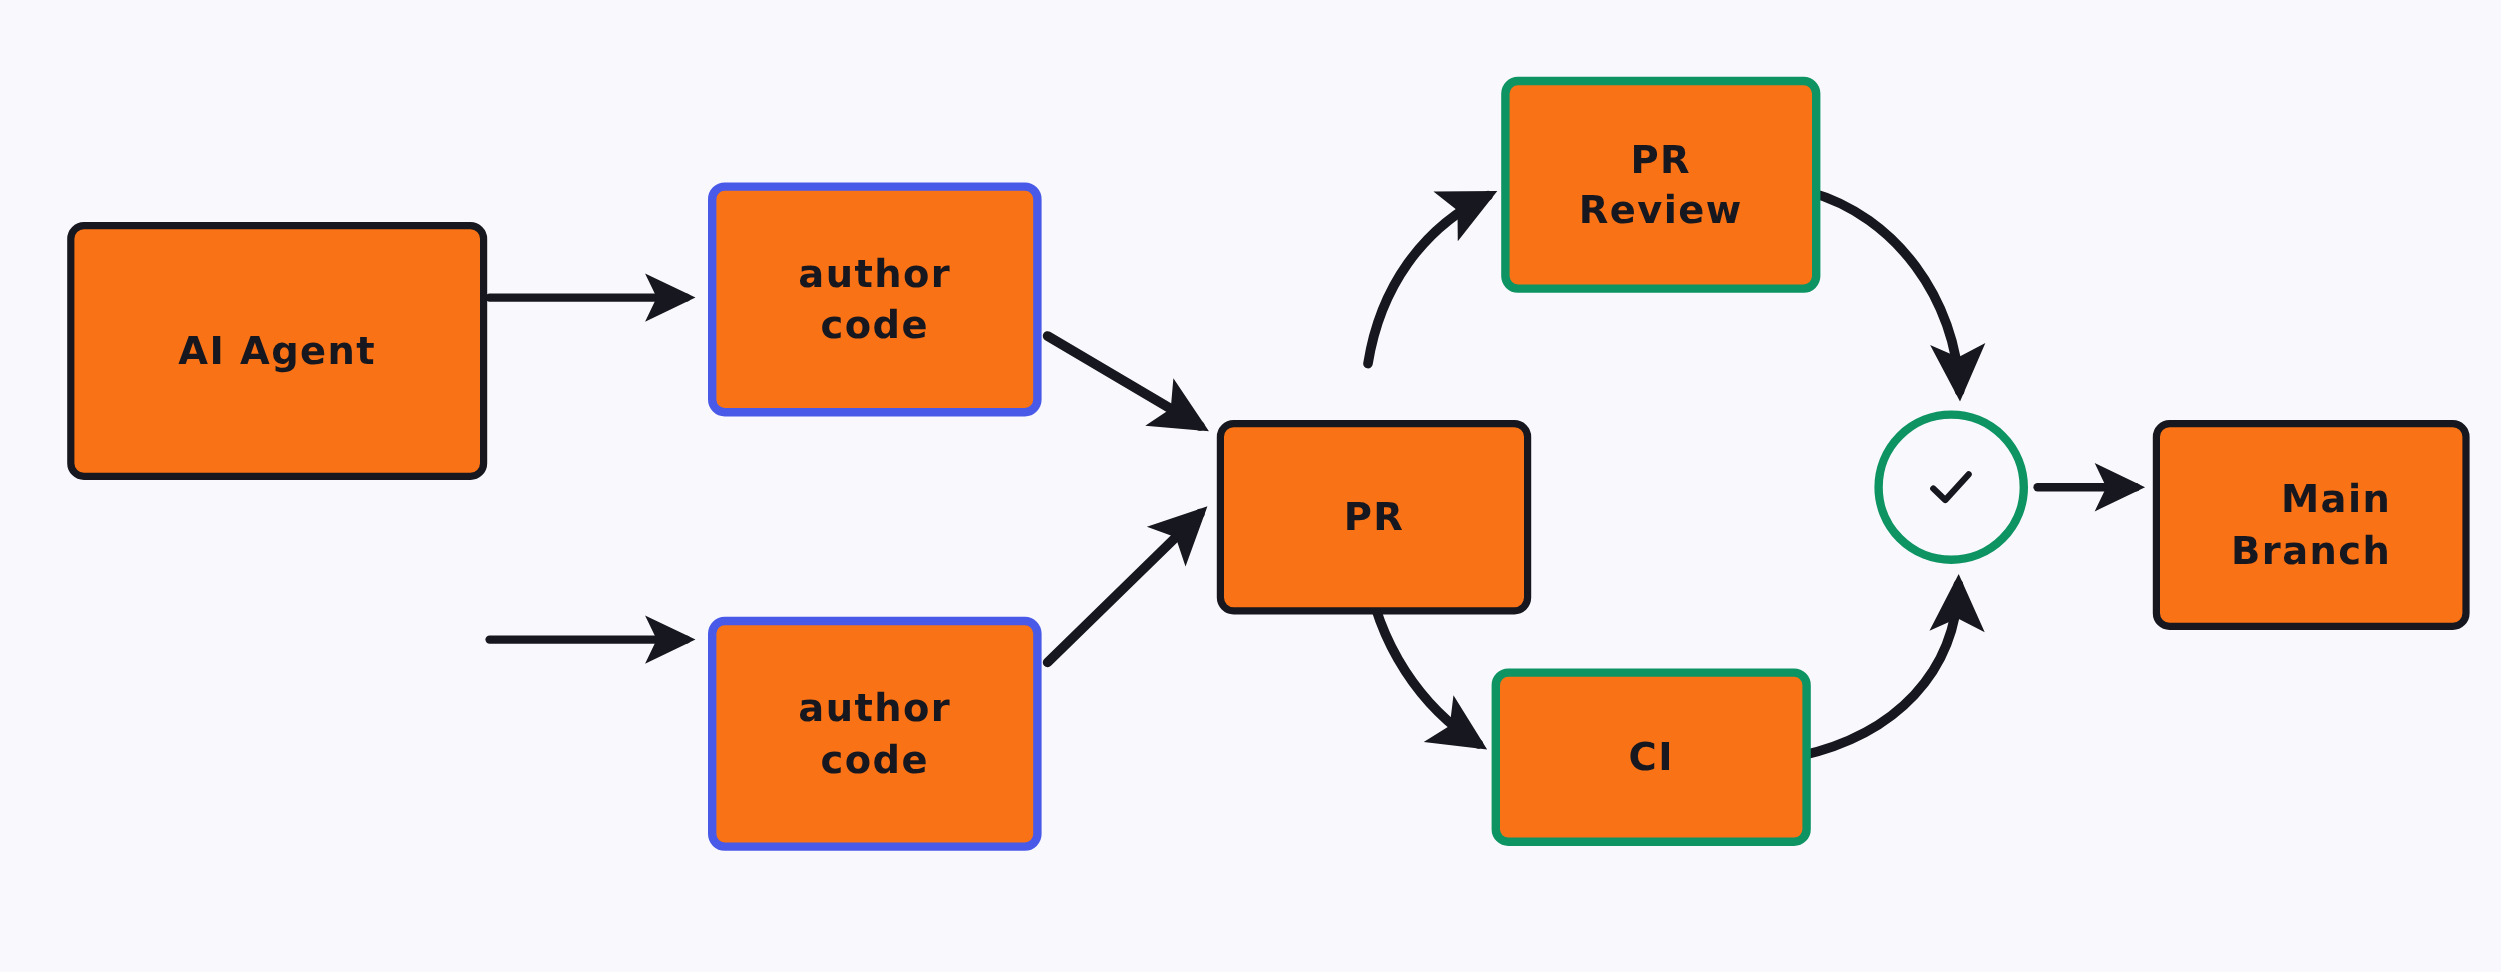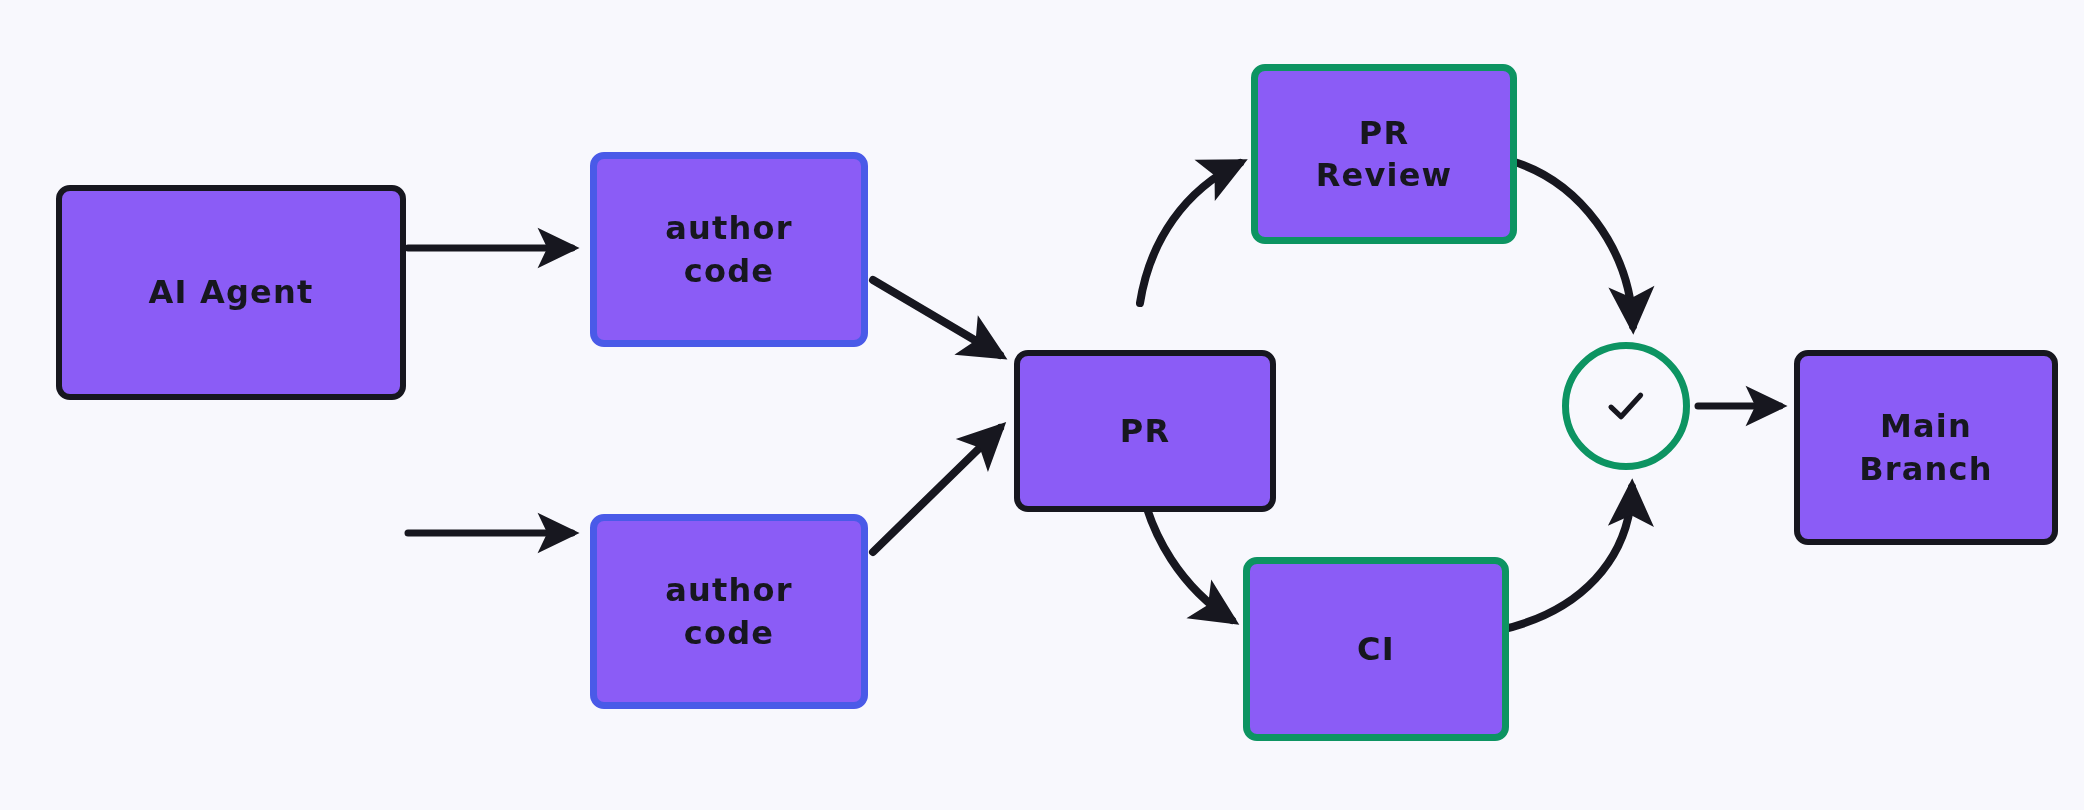--- a/index.html
+++ b/index.html
@@ -28,21 +28,21 @@
     height: 810px;
     pointer-events: none;
   }
   .node {
     position: absolute;
     box-sizing: border-box;
     display: flex;
     align-items: center;
     justify-content: center;
     text-align: center;
-    background: #8b5cf6;
+    background: #f97316;
     border-style: solid;
     border-radius: 14px;
   }
   .node-label {
     display: block;
     font-family: "DejaVu Sans", sans-serif;
     font-weight: 700;
     letter-spacing: 1.2px;
     line-height: 1.32;
     color: #17171f;
@@ -144,25 +144,25 @@
 
   <div class="node black-node" style="left:1014px; top:305px; width:262px; height:162px;">
     <span class="node-label">PR</span>
   </div>
 
   <div class="node green-node" style="left:1251px; top:64px; width:266px; height:180px;">
     <span class="node-label">PR
 Review</span>
   </div>
 
-  <div class="node green-node" style="left:1243px; top:557px; width:266px; height:184px;">
+  <div class="node green-node" style="left:1243px; top:557px; width:266px; height:148px;">
     <span class="node-label">CI</span>
   </div>
 
-  <div class="node black-node" style="left:1794px; top:305px; width:264px; height:195px;">
+  <div class="node black-node" style="left:1794px; top:305px; width:264px; height:175px;text-align:right;">
     <span class="node-label">Main
 Branch</span>
   </div>
 
   <div class="check-node" style="left:1562px; top:342px; width:128px; height:128px;">
     <svg class="check-glyph" viewBox="0 0 24 24" xmlns="http://www.w3.org/2000/svg">
       <path d="M 4.2 12.6 L 9.4 17.6 L 19.6 6.4" fill="none" stroke="#17171f" stroke-width="2.7" stroke-linecap="round" stroke-linejoin="round"></path>
     </svg>
   </div>
 

